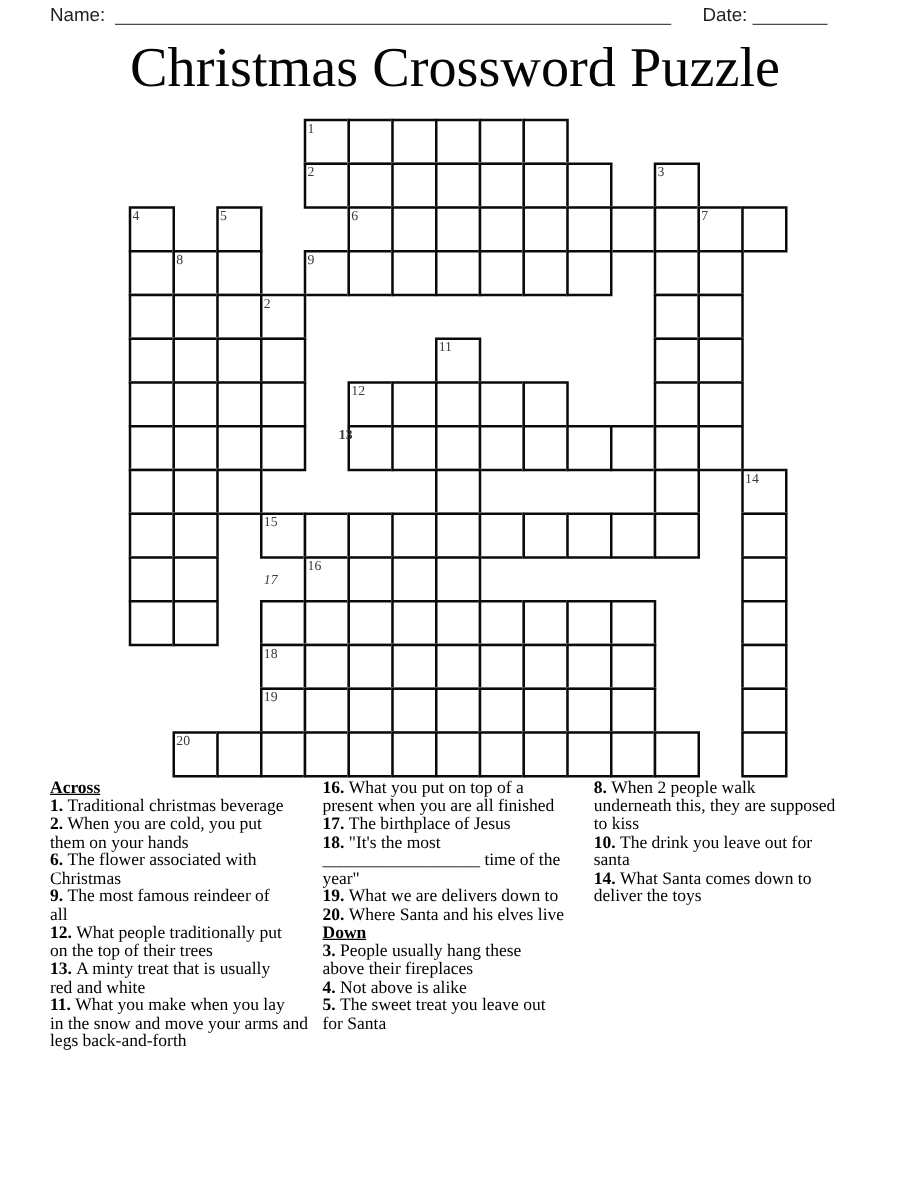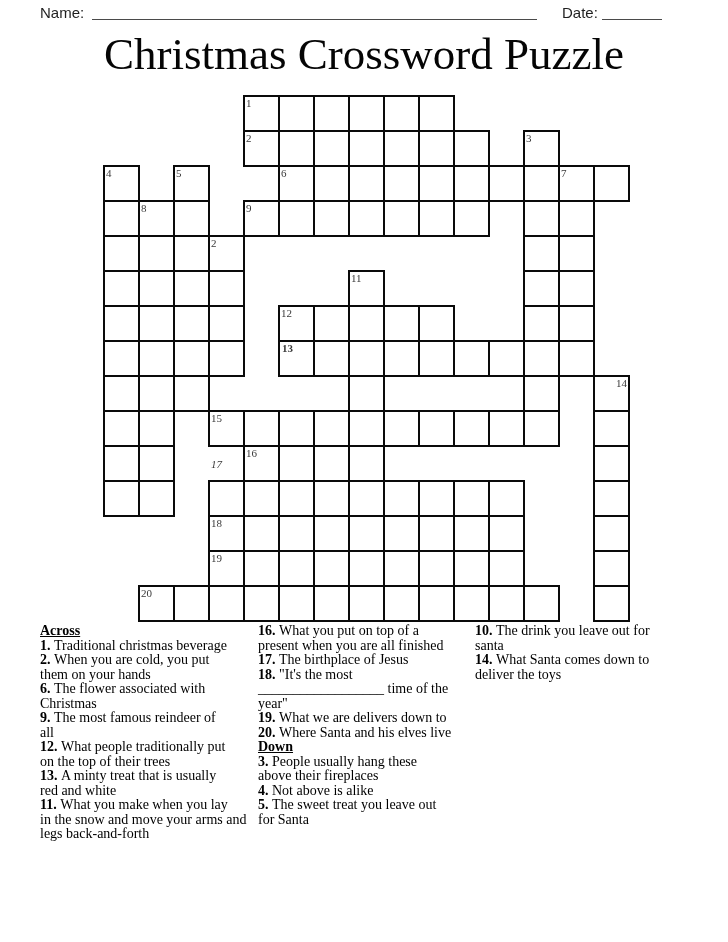--- a/index.html
+++ b/index.html
@@ -200,22 +200,22 @@
       <span class="cellnum" style="left: 423px; top: 38px;">3</span>
       <span class="cellnum" style="left: 3px; top: 73px;">4</span>
       <span class="cellnum" style="left: 73px; top: 73px;">5</span>
       <span class="cellnum" style="left: 178px; top: 73px;">6</span>
       <span class="cellnum" style="left: 458px; top: 73px;">7</span>
       <span class="cellnum" style="left: 38px; top: 108px;">8</span>
       <span class="cellnum" style="left: 143px; top: 108px;">9</span>
       <span class="cellnum" style="left: 108px; top: 143px;">2</span>
       <span class="cellnum" style="left: 248px; top: 178px;">11</span>
       <span class="cellnum" style="left: 178px; top: 213px;">12</span>
-      <span class="cellnum" style="left: 179px; top: 248px; font-weight: bold;">13</span>
-      <span class="cellnum" style="left: 493px; top: 283px; margin-left: 20px;">14</span>
+      <span class="cellnum" style="left: 168px; top: 248px; font-weight: bold;">13</span>
+      <span class="cellnum" style="left: 493px; top: 283px;">14</span>
       <span class="cellnum" style="left: 108px; top: 318px;">15</span>
       <span class="cellnum" style="left: 143px; top: 353px;">16</span>
       <span class="cellnum" style="left: 108px; top: 364px; font-style: italic;">17</span>
       <span class="cellnum" style="left: 108px; top: 423px;">18</span>
       <span class="cellnum" style="left: 108px; top: 458px;">19</span>
       <span class="cellnum" style="left: 38px; top: 493px;">20</span>
     </div>
 
   <div id="clues">
       <div class="clue-col" id="clue-col-0">
@@ -245,20 +245,23 @@
         <div class="clue"><span class="cnum">19. </span><span class="ctext">What we are delivers down to</span></div>
         <div class="clue"><span class="cnum">20. </span><span class="ctext">Where Santa and his elves live</span></div>
         <div class="clue-head">Down</div>
         <div class="clue"><span class="cnum">3. </span><span class="ctext">People usually hang these
 above their fireplaces</span></div>
         <div class="clue"><span class="cnum">4. </span><span class="ctext">Not above is alike</span></div>
         <div class="clue"><span class="cnum">5. </span><span class="ctext">The sweet treat you leave out
 for Santa</span></div>
       </div>
       <div class="clue-col" id="clue-col-2">
+        <div class="clue"><span class="cnum">8. </span><span class="ctext">When 2 people walk
+underneath this, they are supposed
+to kiss</span></div>
         <div class="clue"><span class="cnum">10. </span><span class="ctext">The drink you leave out for
 santa</span></div>
         <div class="clue"><span class="cnum">14. </span><span class="ctext">What Santa comes down to
 deliver the toys</span></div>
       </div>
     </div>
 
 </div>
 
 </body></html>

